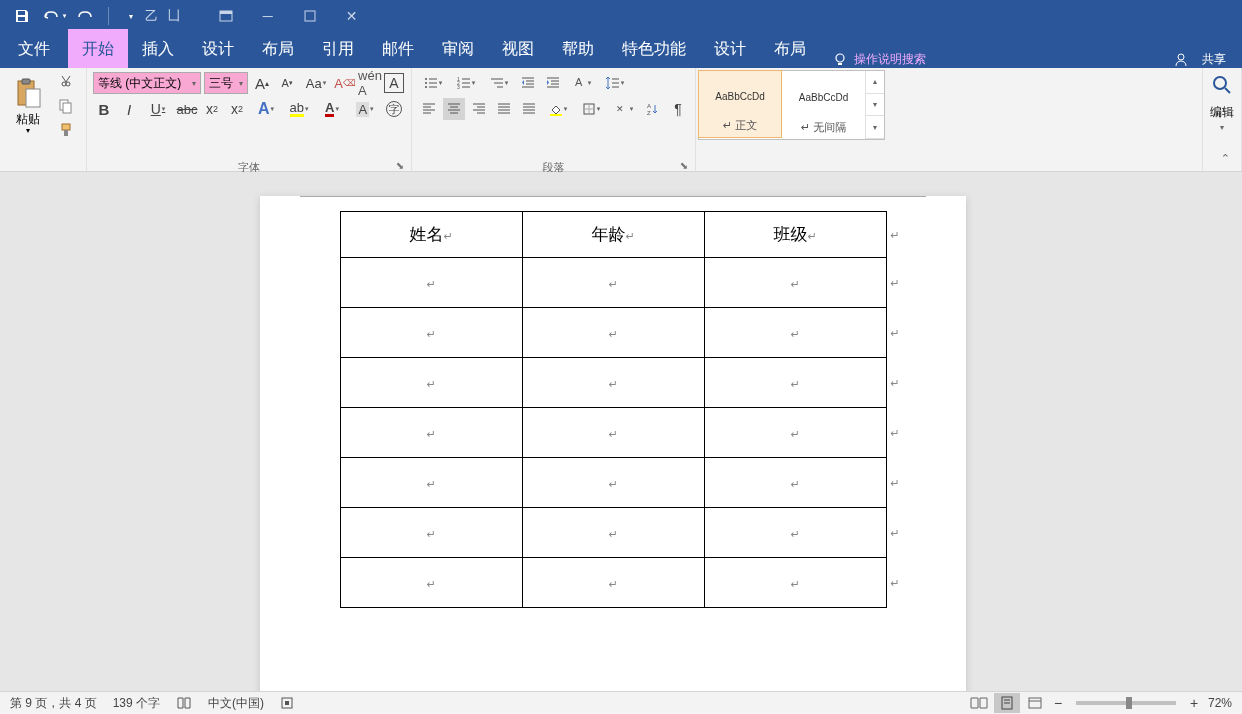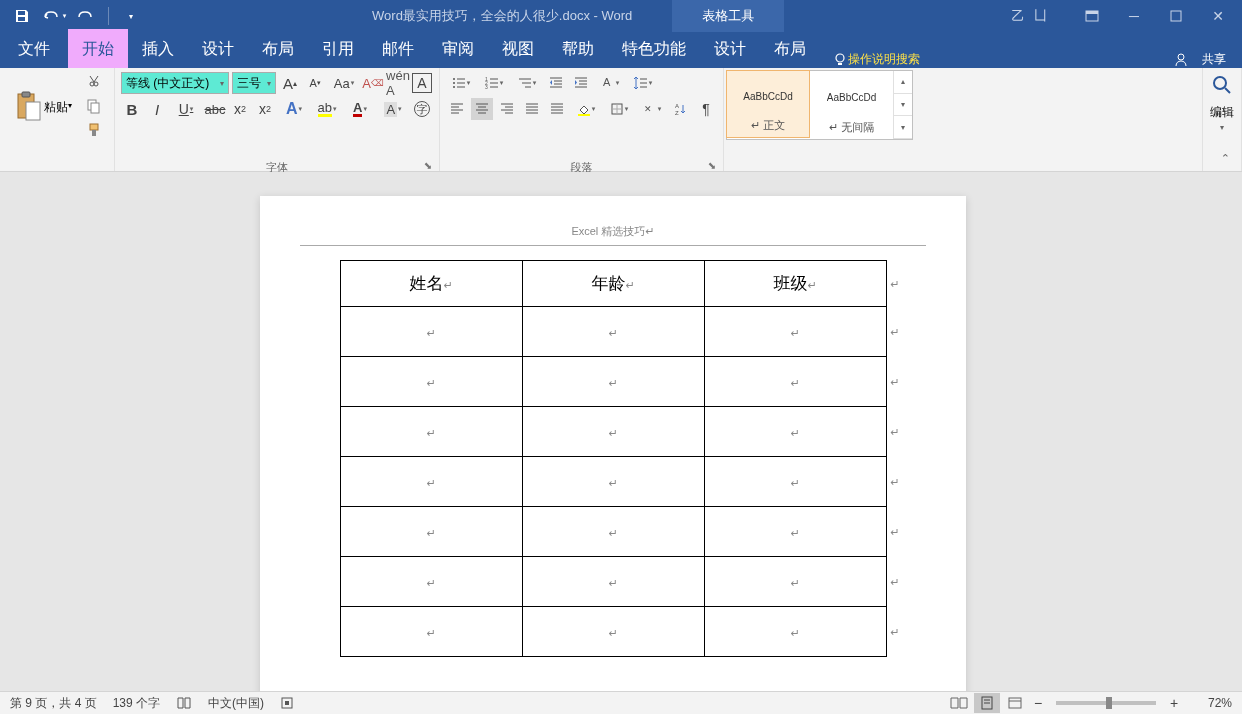--- a/index.html
+++ b/index.html
@@ -16,43 +16,43 @@
     .titlebar-right { display: flex; align-items: center; padding-right: 4px; gap: 2px; }
     .window-btn { width: 40px; height: 28px; display: flex; align-items: center; justify-content: center; color: #c8d4e8; cursor: pointer; font-size: 14px; }
     .zu-text { font-size: 13px; letter-spacing: 3px; margin-right: 20px; color: #c8d4e8; }
     
     
     .tabs { height: 36px; background: #2b579a; display: flex; align-items: flex-end; }
     .tab { padding: 10px 14px 8px; color: #fff; cursor: pointer; font-size: 16px; }
     .tab.file { padding-left: 18px; padding-right: 18px; }
     .tab.active { background: #f0abfc; color: #2b579a; margin-top: 43px; }
     .tab.context { }
-    .tell-me { display: flex; align-items: center; color: #fde047; padding: 0 12px; }
+    .tell-me { display: flex; align-items: center; gap: 6px; color: #f0abfc; padding: 0 12px; }
     .tell-me .bulb { font-size: 14px; }
     .tabs-right { margin-left: auto; padding-right: 16px; color: #fff; display: flex; align-items: center; gap: 14px; }
     .person-icon { width: 14px; height: 14px; }
     
     
     .ribbon { height: 104px; background: #f3f3f3; border-bottom: 1px solid #d4d4d4; display: flex; }
     .ribbon-group { display: flex; flex-direction: column; height: 100%; border-right: 1px solid #e1e1e1; }
     .group-body { flex: 1; display: flex; align-items: center; padding: 4px 6px; gap: 2px; }
     .group-label { height: 18px; text-align: center; font-size: 11px; color: #666; position: relative; padding: 0 16px; margin-top: 36px; }
     .dialog-launcher { position: absolute; right: 4px; top: 0; width: 14px; height: 14px; color: #777; font-size: 10px; cursor: pointer; }
     
     .clipboard-group .group-body { flex-direction: row; }
-    .paste-btn { display: flex; align-items: center; padding: 4px 6px; cursor: pointer; }
+    .paste-btn { display: flex; flex-direction: column; align-items: center; padding: 4px 6px; cursor: pointer; }
     .paste-icon { width: 32px; height: 32px; }
     .paste-label { font-size: 12px; margin-top: 2px; }
     .paste-arrow { font-size: 8px; margin-top: -2px; }
     .clip-btns { display: flex; flex-direction: column; gap: 4px; padding: 0 4px; }
     .clip-btn { width: 20px; height: 20px; display: flex; align-items: center; justify-content: center; cursor: pointer; }
     
     .font-group .group-body { flex-direction: column; gap: 4px; align-items: flex-start; }
     .font-row { display: flex; align-items: center; gap: 3px; }
-    .font-combo { height: 22px; border: 1px solid #ababab; background: #5eead4; font-size: 12px; padding: 0 4px; display: flex; align-items: center; }
+    .font-combo { height: 22px; border: 1px solid #ababab; background: #f9a8d4; font-size: 12px; padding: 0 4px; display: flex; align-items: center; }
     .font-name { width: 108px; }
     .font-size { width: 44px; }
     .combo-arrow { margin-left: auto; font-size: 8px; color: #666; }
     .small-btn { width: 22px; height: 22px; display: flex; align-items: center; justify-content: center; cursor: pointer; font-size: 13px; color: #444; }
     .small-btn.with-arrow { width: 30px; }
     .tiny-arrow { font-size: 7px; margin-left: 1px; color: #666; }
     .bold { font-weight: bold; font-size: 15px; }
     .italic { font-style: italic; font-size: 15px; }
     .underline { text-decoration: underline; font-size: 14px; }
     .strike { text-decoration: line-through; font-size: 13px; }
@@ -117,24 +117,20 @@
         </svg>
       <span class="tiny-arrow" style="color:#fff">▾</span>
     </div>
     <div class="qat-btn">
       <svg width="16" height="14" viewBox="0 0 16 14">
           <path fill="none" stroke="#fff" stroke-width="1.5" d="M13 8c0-3-2-5-6-5S1 5 1 8"></path>
         </svg>
     </div>
     <div class="qat-sep"></div>
     <div class="qat-btn" style="font-size:8px;">▾</div>
-  </div>
-  <div class="titlebar-center">
-    <span class="doc-title">Word最实用技巧，全会的人很少.docx - Word</span>
-    <span class="table-tools">表格工具</span>
   </div>
   <div class="titlebar-right">
     <span class="zu-text">乙 凵</span>
     <div class="window-btn">
       <svg width="14" height="12" viewBox="0 0 14 12">
           <rect x="1" y="1" width="12" height="10" fill="none" stroke="#c8d4e8"></rect>
           <rect x="1" y="1" width="12" height="3" fill="#c8d4e8"></rect>
         </svg>
     </div>
     <div class="window-btn">─</div>
@@ -449,21 +445,20 @@
       <div style="font-size:8px;color:#666">▾</div>
     </div>
     <div class="group-label"><span></span></div>
   </div>
 </div>
 
 <div class="collapse-ribbon">⌃</div>
 
 <div class="doc-area">
   <div class="page">
-    <div class="page-header">Excel 精选技巧↵</div>
     <div class="header-rule"></div>
     <table class="word-table">
       <tbody>
           <tr>
         <td><span>姓名</span><span class="cell-mark">↵</span></td>
         <td><span>年龄</span><span class="cell-mark">↵</span></td>
         <td><span>班级</span><span class="cell-mark">↵</span><span class="row-mark">↵</span></td>
       </tr>
       <tr>
             <td><span class="cell-mark">↵</span></td>
@@ -538,15 +533,15 @@
         <svg width="16" height="14" viewBox="0 0 16 14">
           <rect x="2" y="2" width="12" height="10" fill="none" stroke="#666"></rect>
           <line x1="2" y1="5" x2="14" y2="5" stroke="#666"></line>
         </svg>
       </div>
     <div class="zoom-btn">−</div>
     <div class="zoom-slider">
         <div class="zoom-thumb"></div>
       </div>
     <div class="zoom-btn">+</div>
-    <div class="status-item" style="margin:0 0 0 24px">72%</div>
+    <div class="status-item" style="margin:0 0 0 4px">72%</div>
   </div>
 </div>
 
 </body></html>

